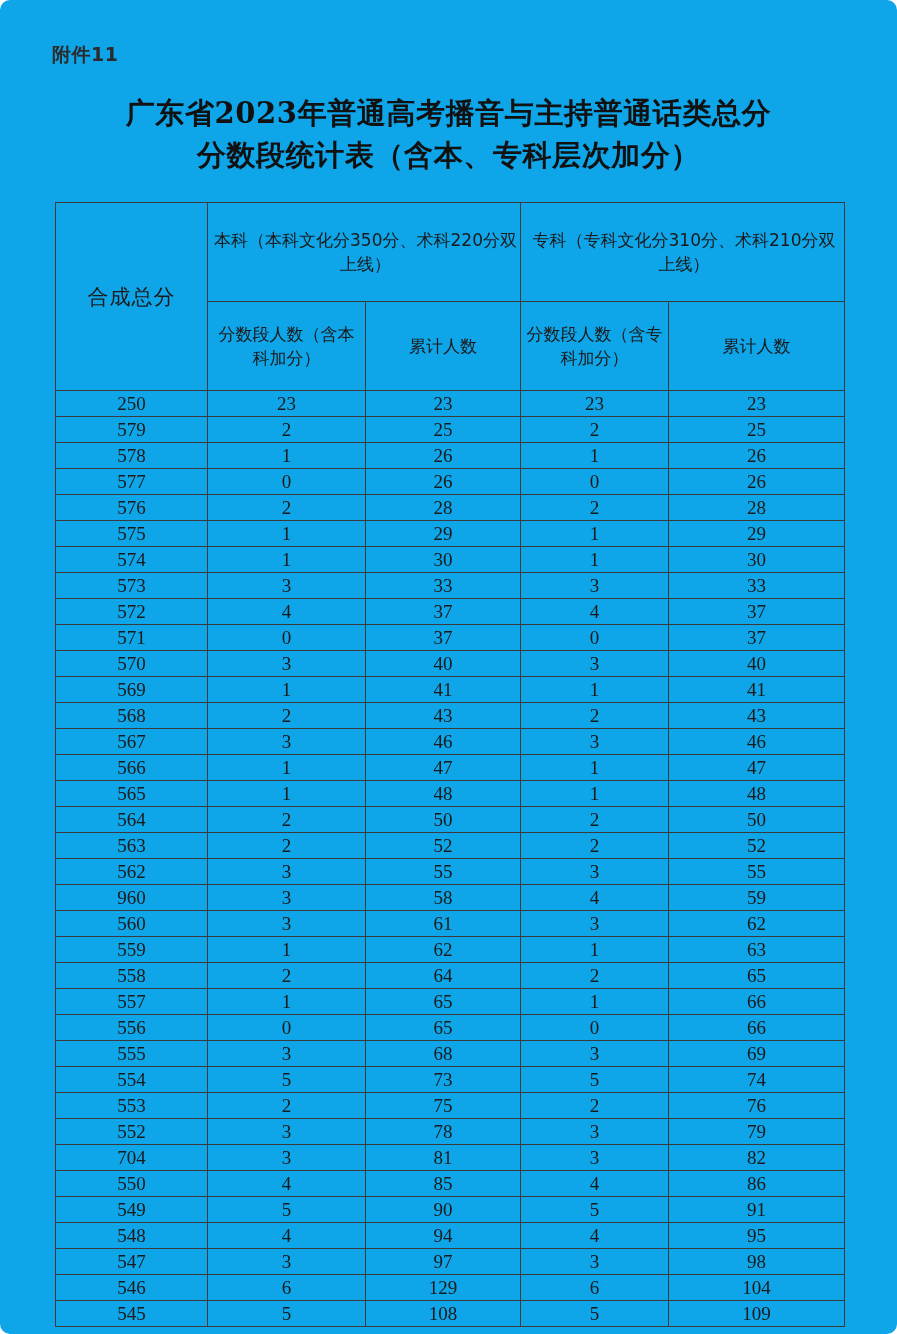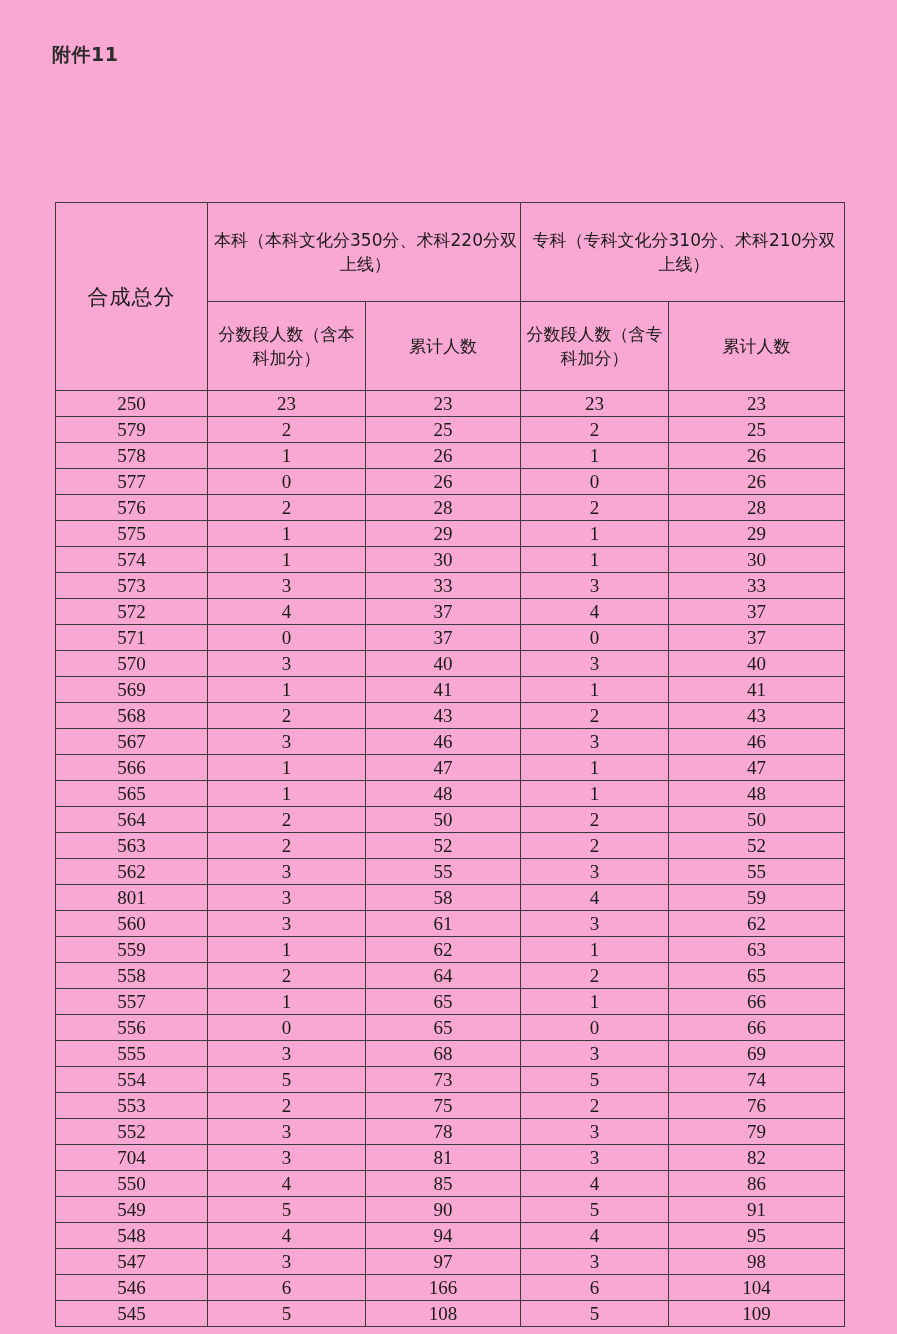--- a/index.html
+++ b/index.html
@@ -12,21 +12,22 @@
     background: #ffffff;
     font-family: "Liberation Serif", "DejaVu Serif", serif;
     color: #1a1a1a;
     position: relative;
     overflow: hidden;
   }
 
   .page {
     position: absolute;
     inset: 0;
-    background: #f9a8d4;
+    background: #0ea5e9;
+    border-radius: 10px;
   }
 
   
   .attachment-label {
     position: absolute;
     left: 52px;
     top: 42px;
     font-family: "DejaVu Sans", "Liberation Sans", sans-serif;
     font-size: 19px;
     font-weight: 600;
@@ -126,20 +127,24 @@
     letter-spacing: 1px;
   }
 </style>
 </head>
 <body>
 
 <div class="page">
 
   <div class="attachment-label">附件11</div>
 
+  <div class="title-block">
+    <div class="title-line">广东省2023年普通高考播音与主持普通话类总分</div>
+    <div class="title-line">分数段统计表（含本、专科层次加分）</div>
+  </div>
 
   <div class="table-wrap">
     <table class="score-table">
       <colgroup>
         <col class="c0">
           <col class="c1">
           <col class="c2">
           <col class="c3">
           <col class="c4">
       </colgroup>
@@ -284,21 +289,21 @@
             <td>52</td>
           </tr>
           <tr>
             <td>562</td>
             <td>3</td>
             <td>55</td>
             <td>3</td>
             <td>55</td>
           </tr>
           <tr>
-            <td>801</td>
+            <td>960</td>
             <td>3</td>
             <td>58</td>
             <td>4</td>
             <td>59</td>
           </tr>
           <tr>
             <td>560</td>
             <td>3</td>
             <td>61</td>
             <td>3</td>
@@ -391,21 +396,21 @@
           <tr>
             <td>547</td>
             <td>3</td>
             <td>97</td>
             <td>3</td>
             <td>98</td>
           </tr>
           <tr>
             <td>546</td>
             <td>6</td>
-            <td>166</td>
+            <td>129</td>
             <td>6</td>
             <td>104</td>
           </tr>
           <tr>
             <td>545</td>
             <td>5</td>
             <td>108</td>
             <td>5</td>
             <td>109</td>
           </tr>

